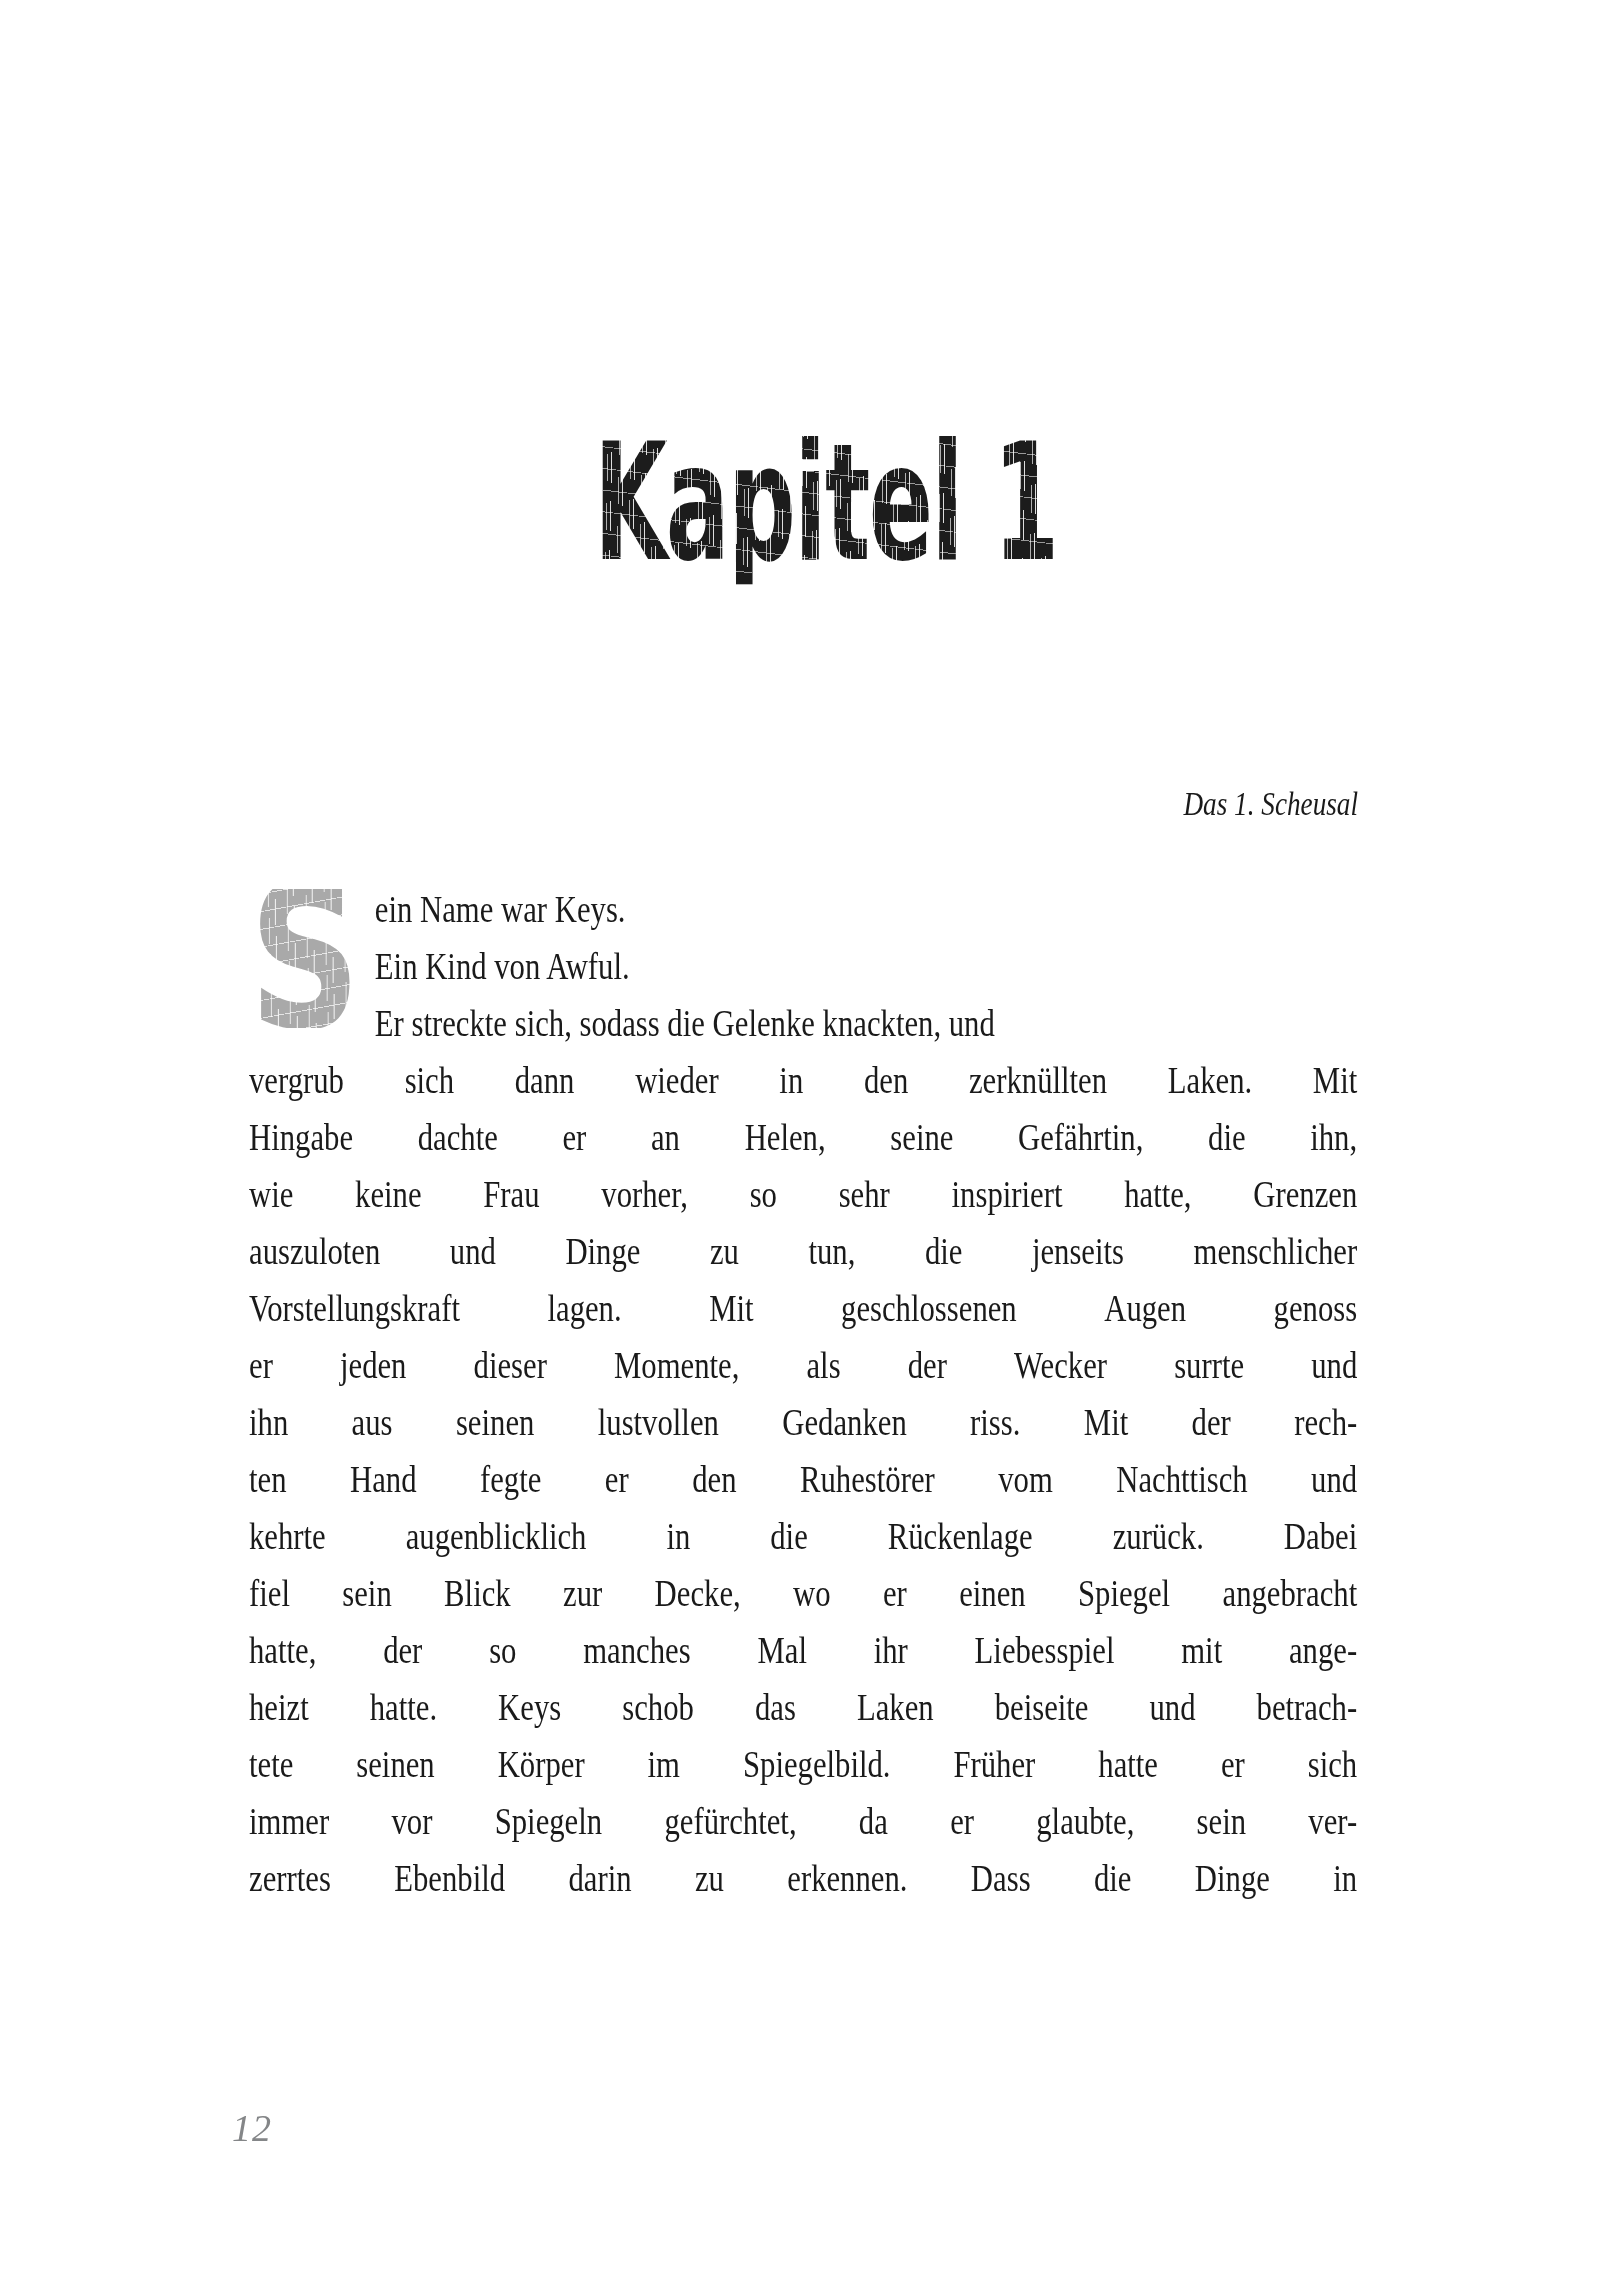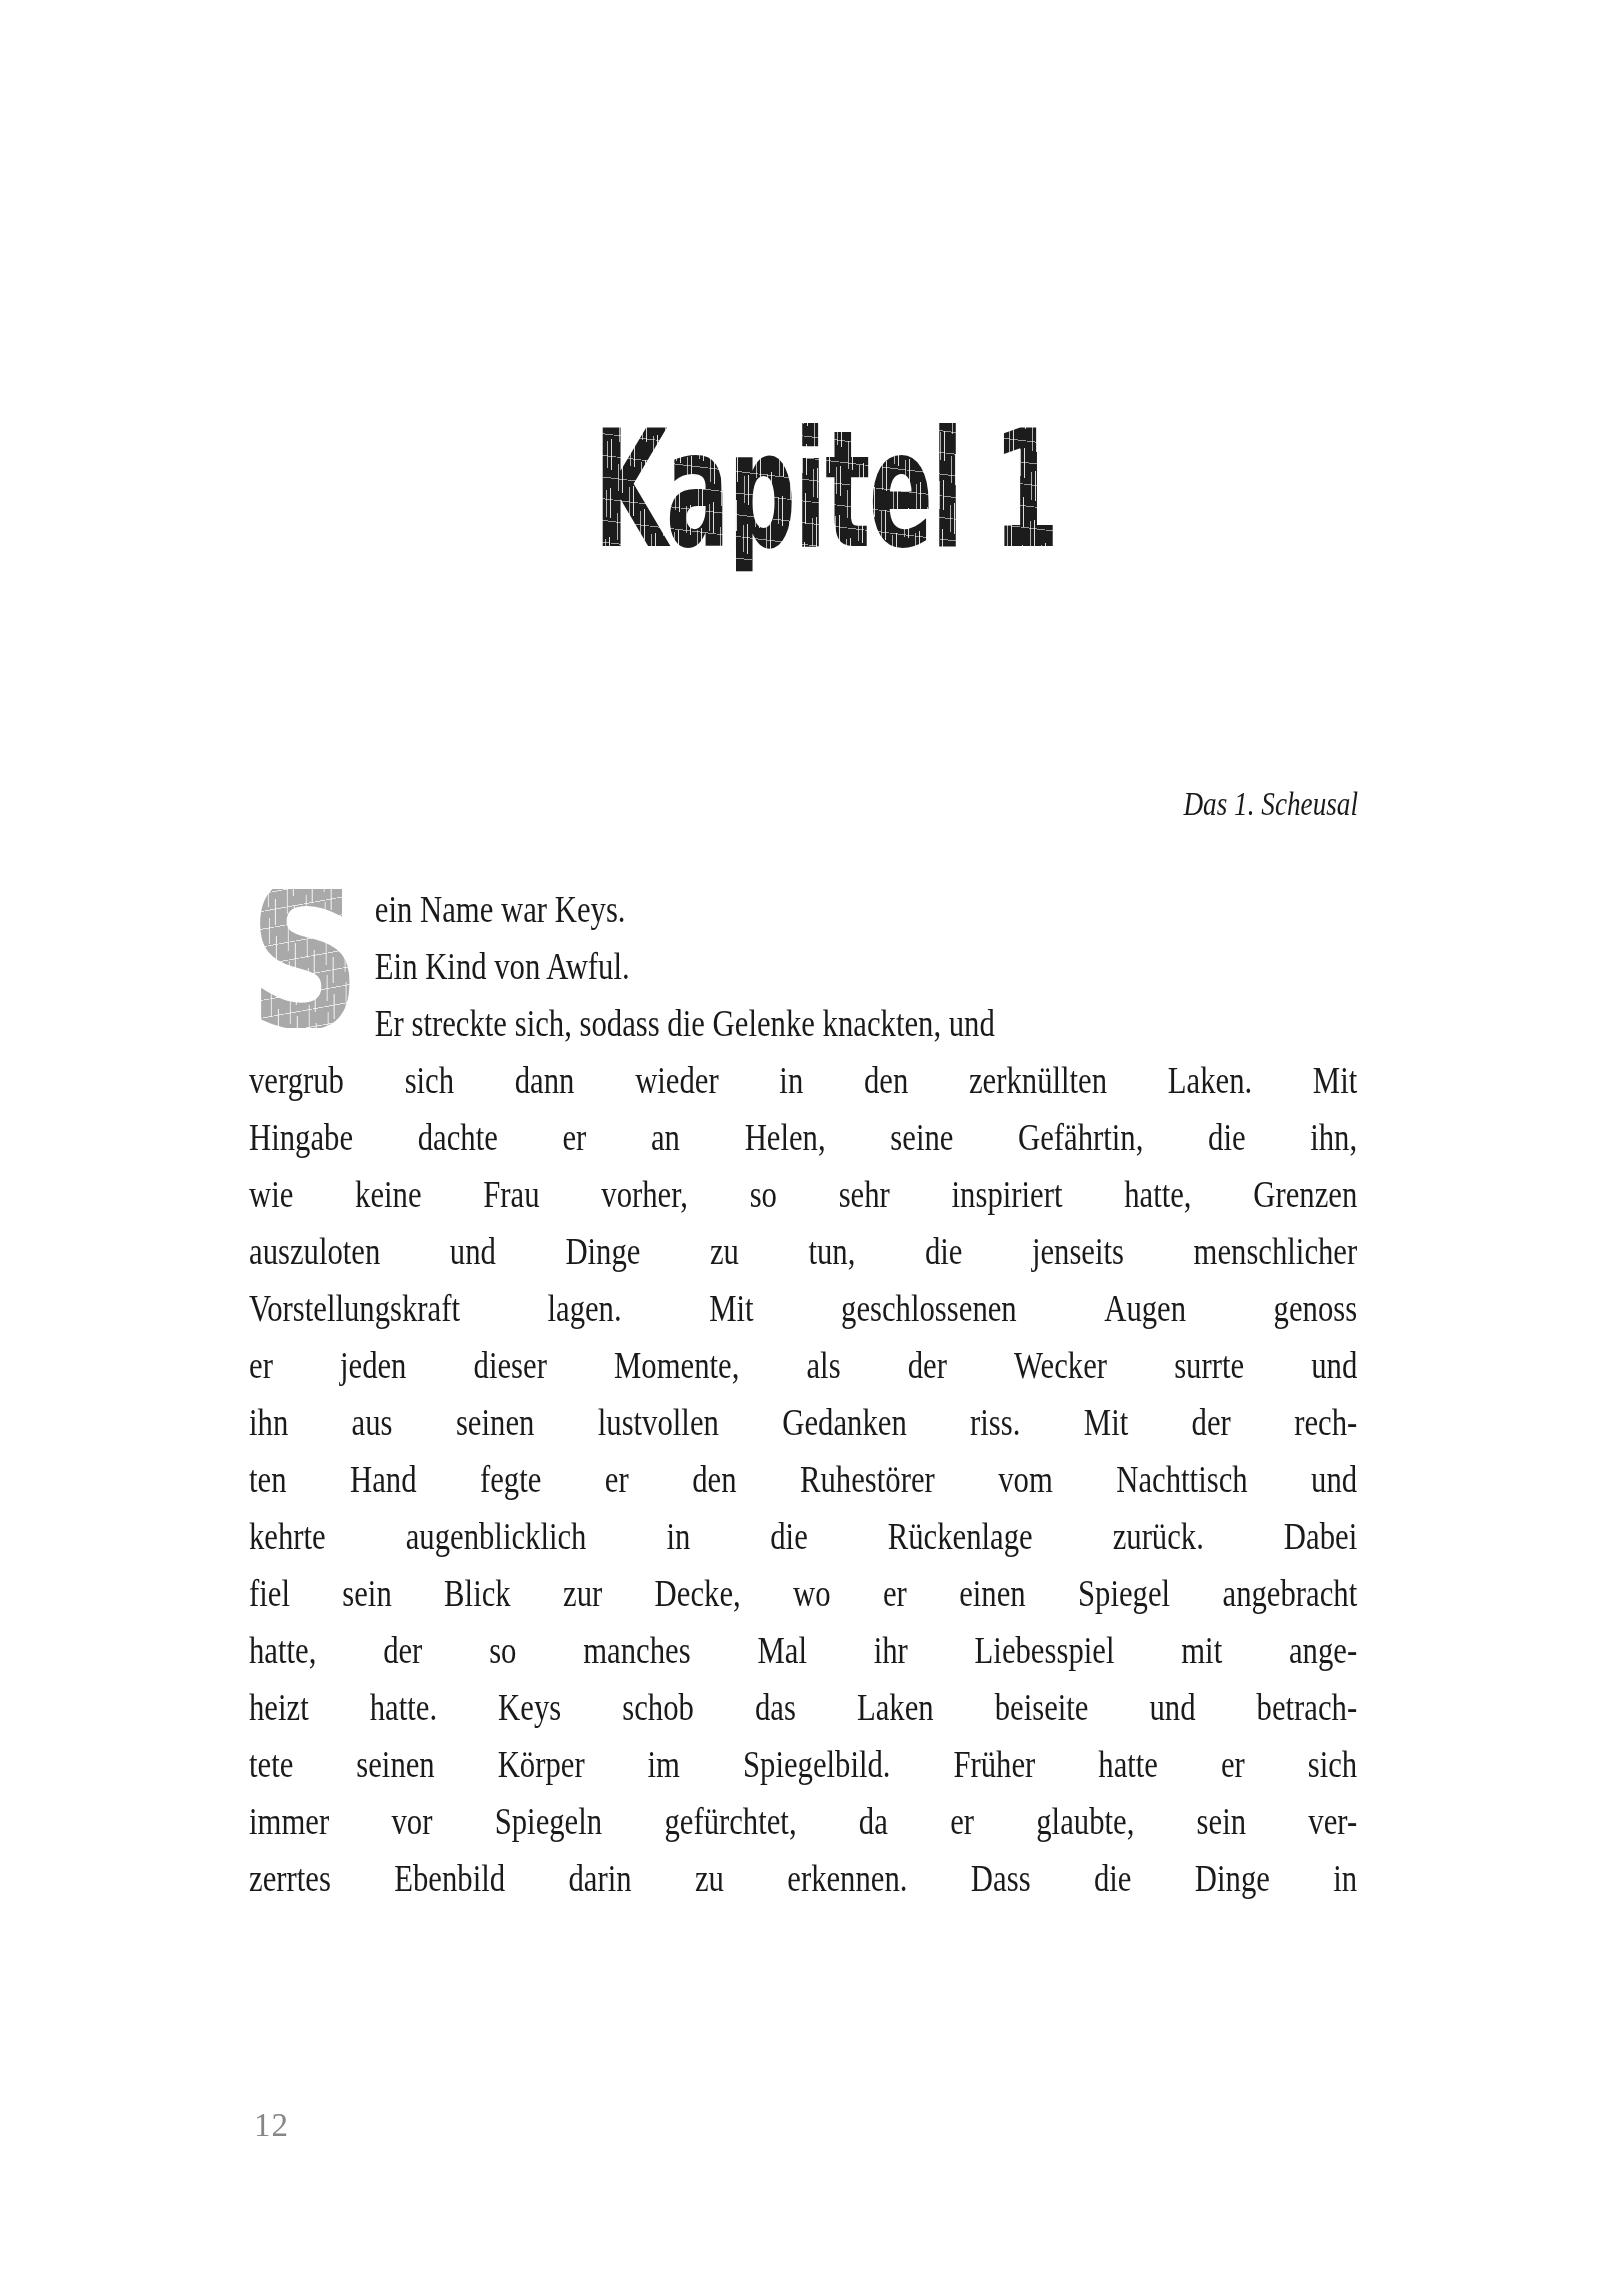--- a/index.html
+++ b/index.html
@@ -21,21 +21,21 @@
     position: absolute;
     inset: 0;
     background: #ffffff;
   }
 
   
   .chapter-title-wrap {
     position: absolute;
     left: 0;
     right: 0;
-    top: 311px;
+    top: 324px;
     text-align: center;
     padding-left: 34px;
   }
   .chapter-title {
     display: inline-block;
     font-family: "DejaVu Sans", sans-serif;
     font-weight: 700;
     font-size: 153px;
     line-height: 1;
     letter-spacing: -2.8px;
@@ -137,26 +137,27 @@
   }
   .line.just > span { white-space: pre; }
   .line.indent { padding-left: 70px; }
 
   
   .line.beside { margin-left: 0; }
 
   
   .folio {
     position: absolute;
-    left: 254px;
+    left: 232px;
     top: 2109px;
-    font-size: 33px;
+    font-size: 38px;
     line-height: 1;
     color: #848688;
     letter-spacing: 0.9px;
+    font-style: italic;
   }
 </style>
 </head>
 <body>
 
 <div class="page">
 
   <div class="chapter-title-wrap">
     <h1 class="chapter-title">Kapitel 1</h1>
   </div>

